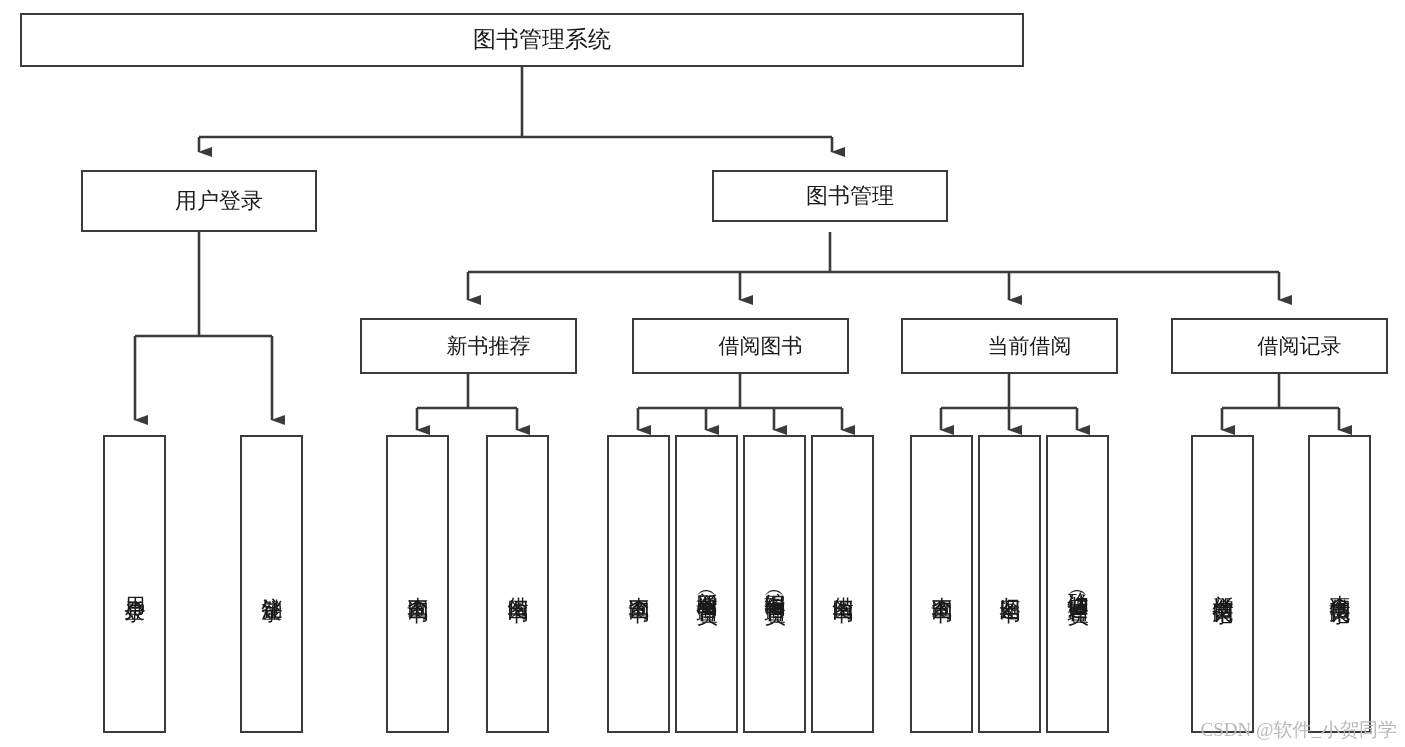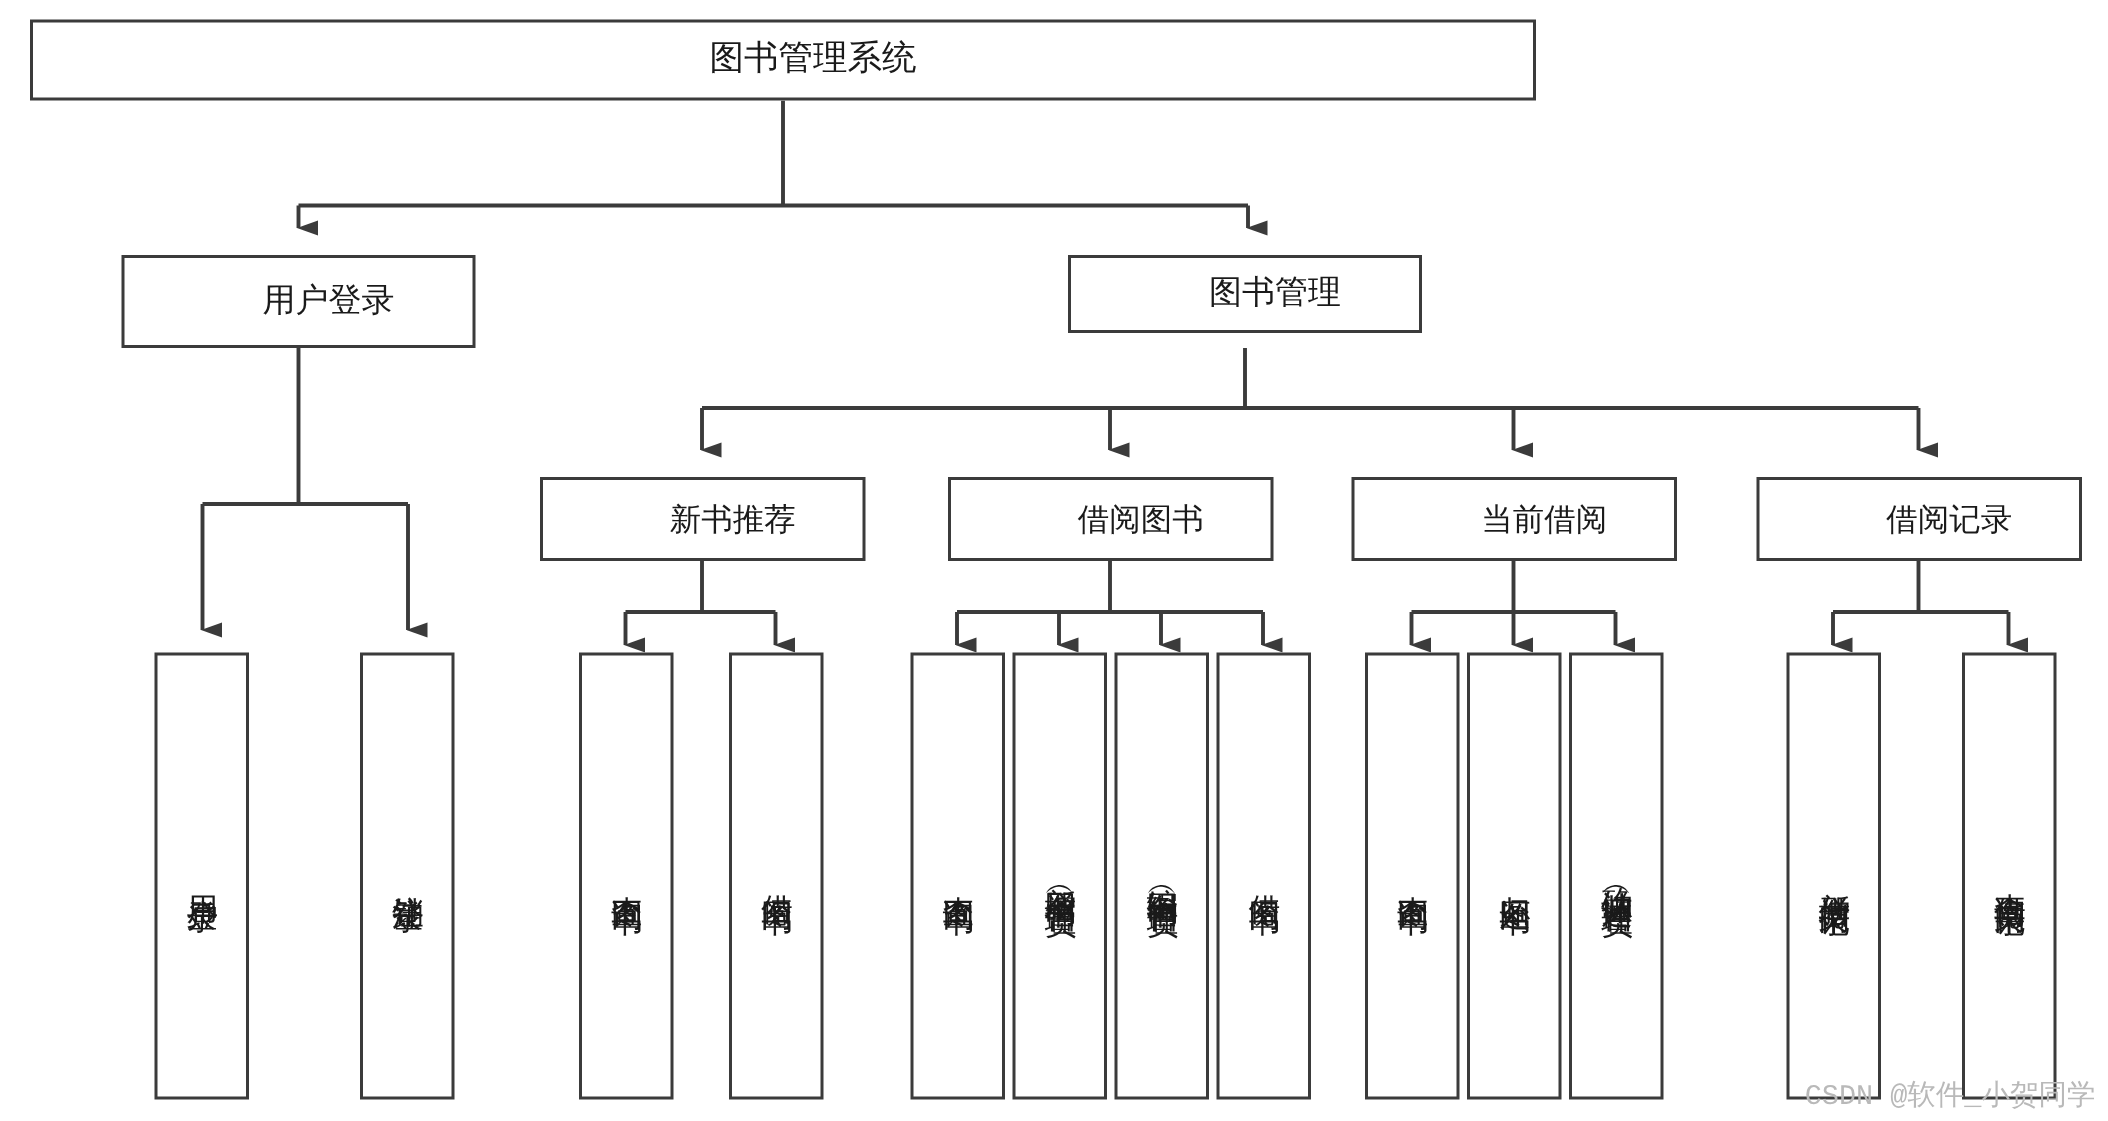--- a/index.html
+++ b/index.html
@@ -64,21 +64,21 @@
     white-space: nowrap;
     max-height: 100%;
   }
   .watermark {
     position: absolute;
     right: 8px;
     bottom: 4px;
     font-size: 19px;
     color: #b9b9b9;
     white-space: nowrap;
-    font-family: Liberation Mono, monospace;
+    font-family: Liberation Serif, serif;
   }
 </style>
 </head>
 <body>
 
 <div id="canvas">
 
   <svg class="edges" viewBox="0 0 1405 747">
     <defs>
       <marker id="arrow" viewBox="0 0 12 14" refX="6" refY="13" markerWidth="12" markerHeight="14" orient="auto-start-reverse" markerUnits="userSpaceOnUse">

